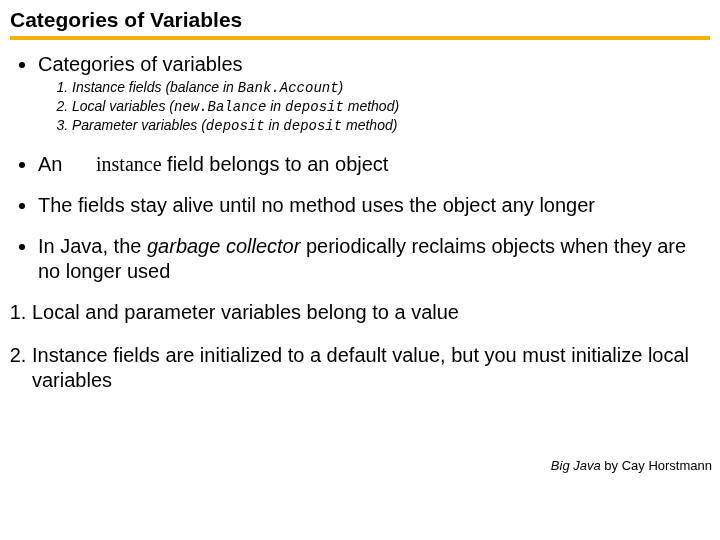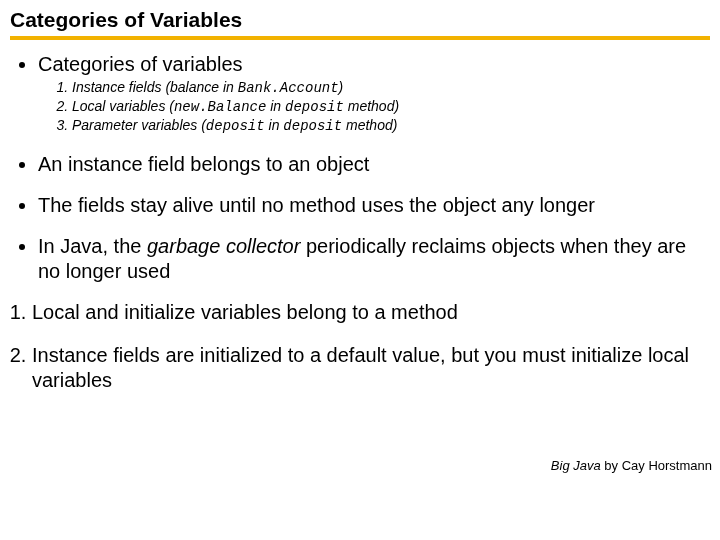--- a/index.html
+++ b/index.html
@@ -52,22 +52,23 @@
     list-style: decimal;
     margin: 0 0 0 0;
     padding-left: 22px;
   }
   ol.bottom > li {
     font-size: 20px;
     line-height: 1.25;
     margin-bottom: 18px;
   }
   .mono {
-    font-family: Liberation Sans, sans-serif;
+    font-family: Liberation Serif, serif;
     font-style: normal;
+    margin-left: 28px;
   }
   .monoital {
     font-family: "Courier New", Courier, monospace;
     font-style: italic;
   }
   .ital { font-style: italic; }
   .footer {
     position: absolute;
     right: 8px;
     bottom: 6px;
@@ -106,21 +107,21 @@
     <li>
       <span>The fields stay alive until no method uses the object any longer</span>
     </li>
     <li>
       <span>In Java, the </span><span class="ital">garbage collector</span><span> periodically reclaims objects when they are no longer used</span>
     </li>
   </ul>
 
   <ol class="bottom">
     <li>
-      <span>Local and initialize variables belong to a method</span>
+      <span>Local and parameter variables belong to a value</span>
     </li>
     <li>
       <span>Instance fields are initialized to a default value, but you must initialize local variables</span>
     </li>
   </ol>
 
   <div class="footer">
     <span class="booktitle">Big Java</span><span> by Cay Horstmann</span><br>
   </div>
 

